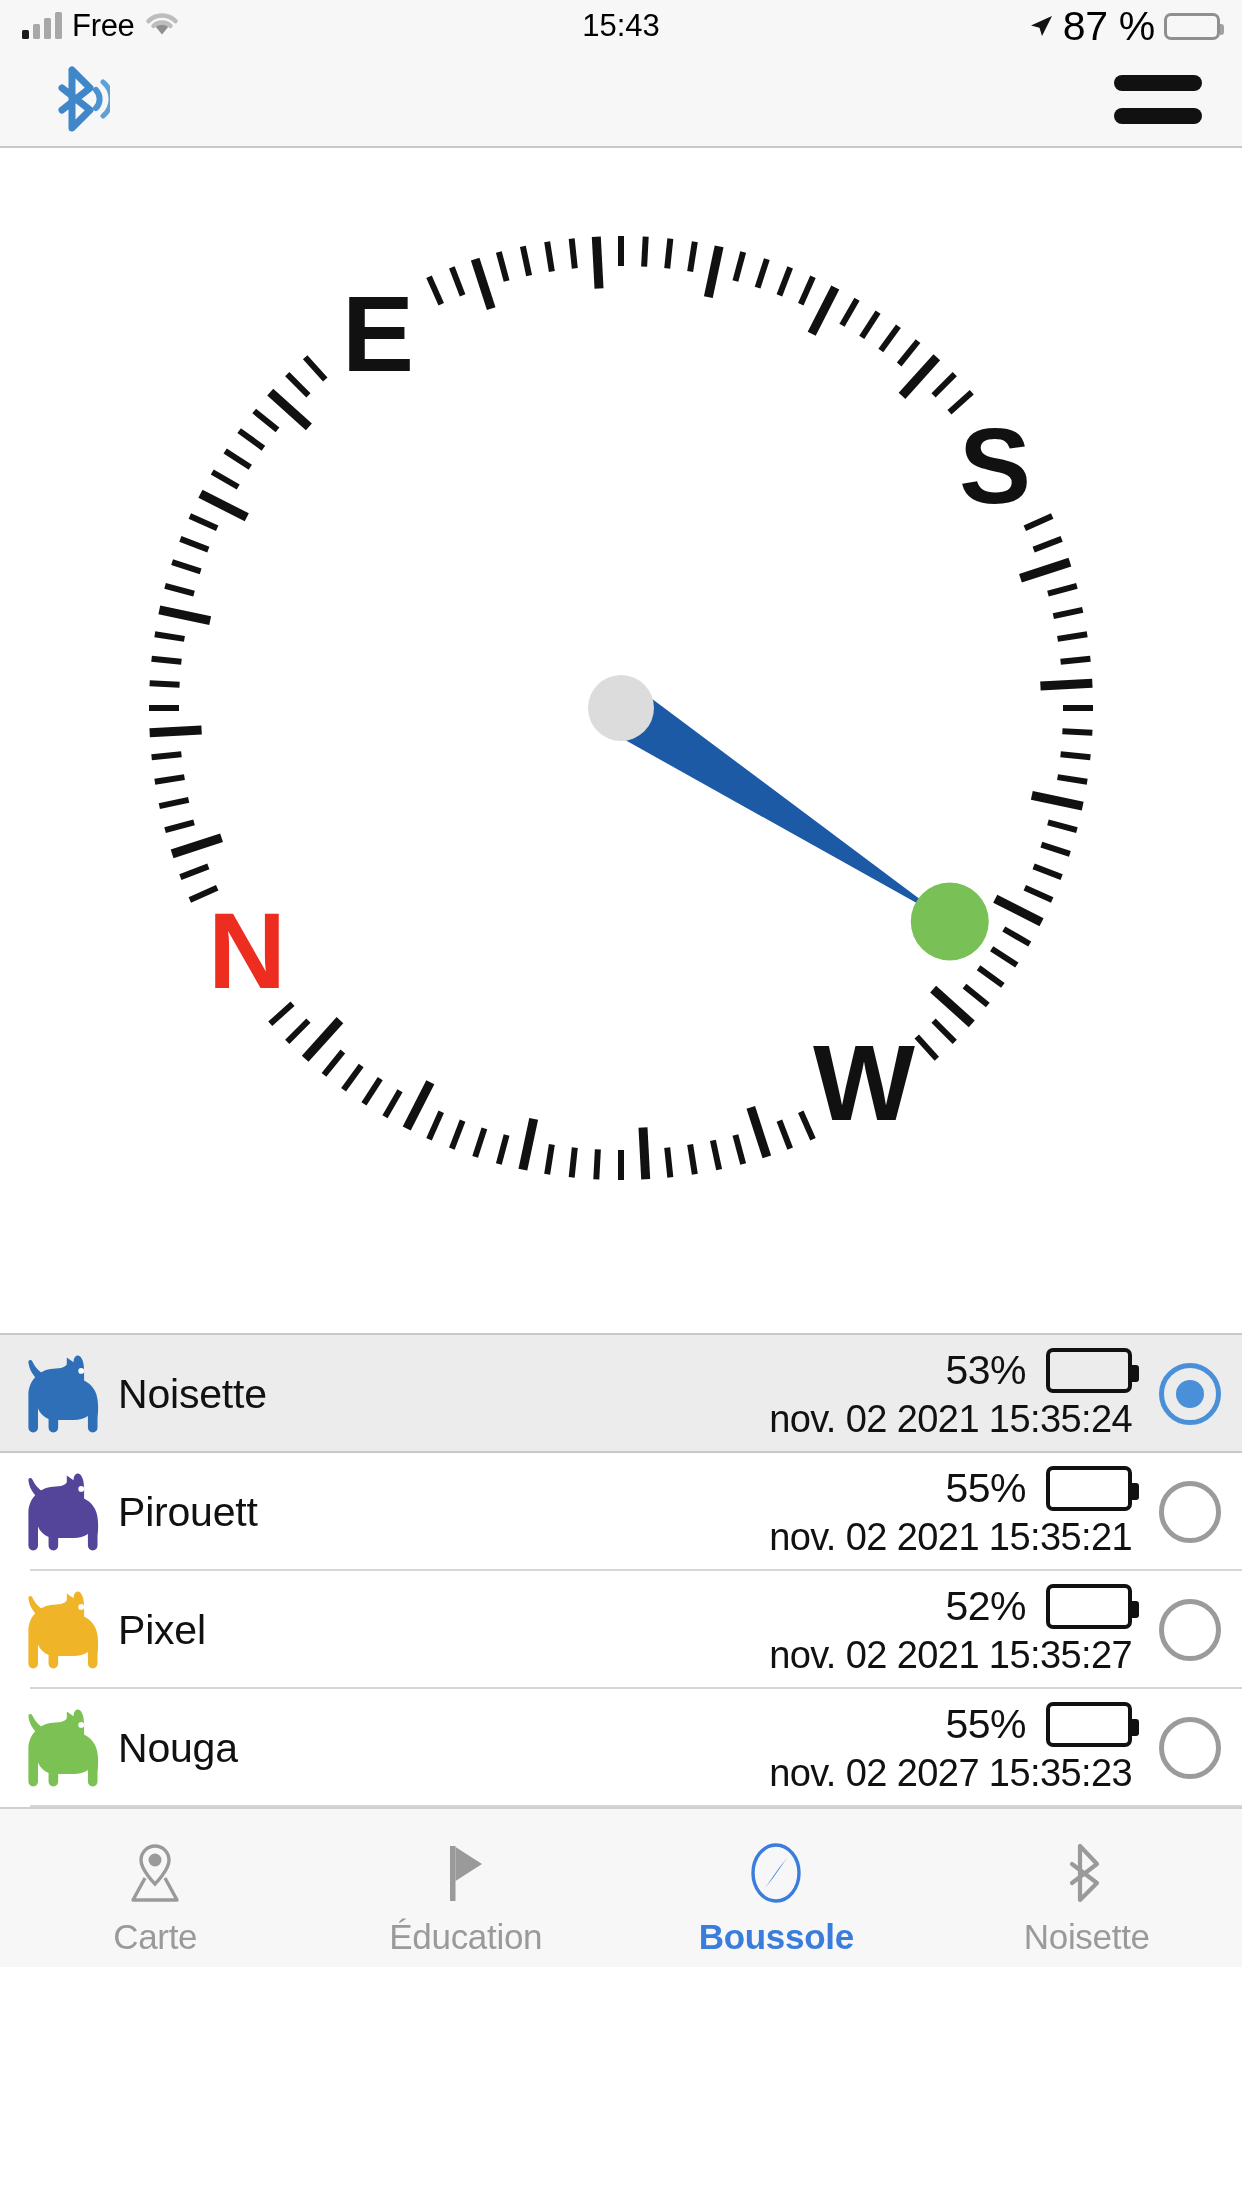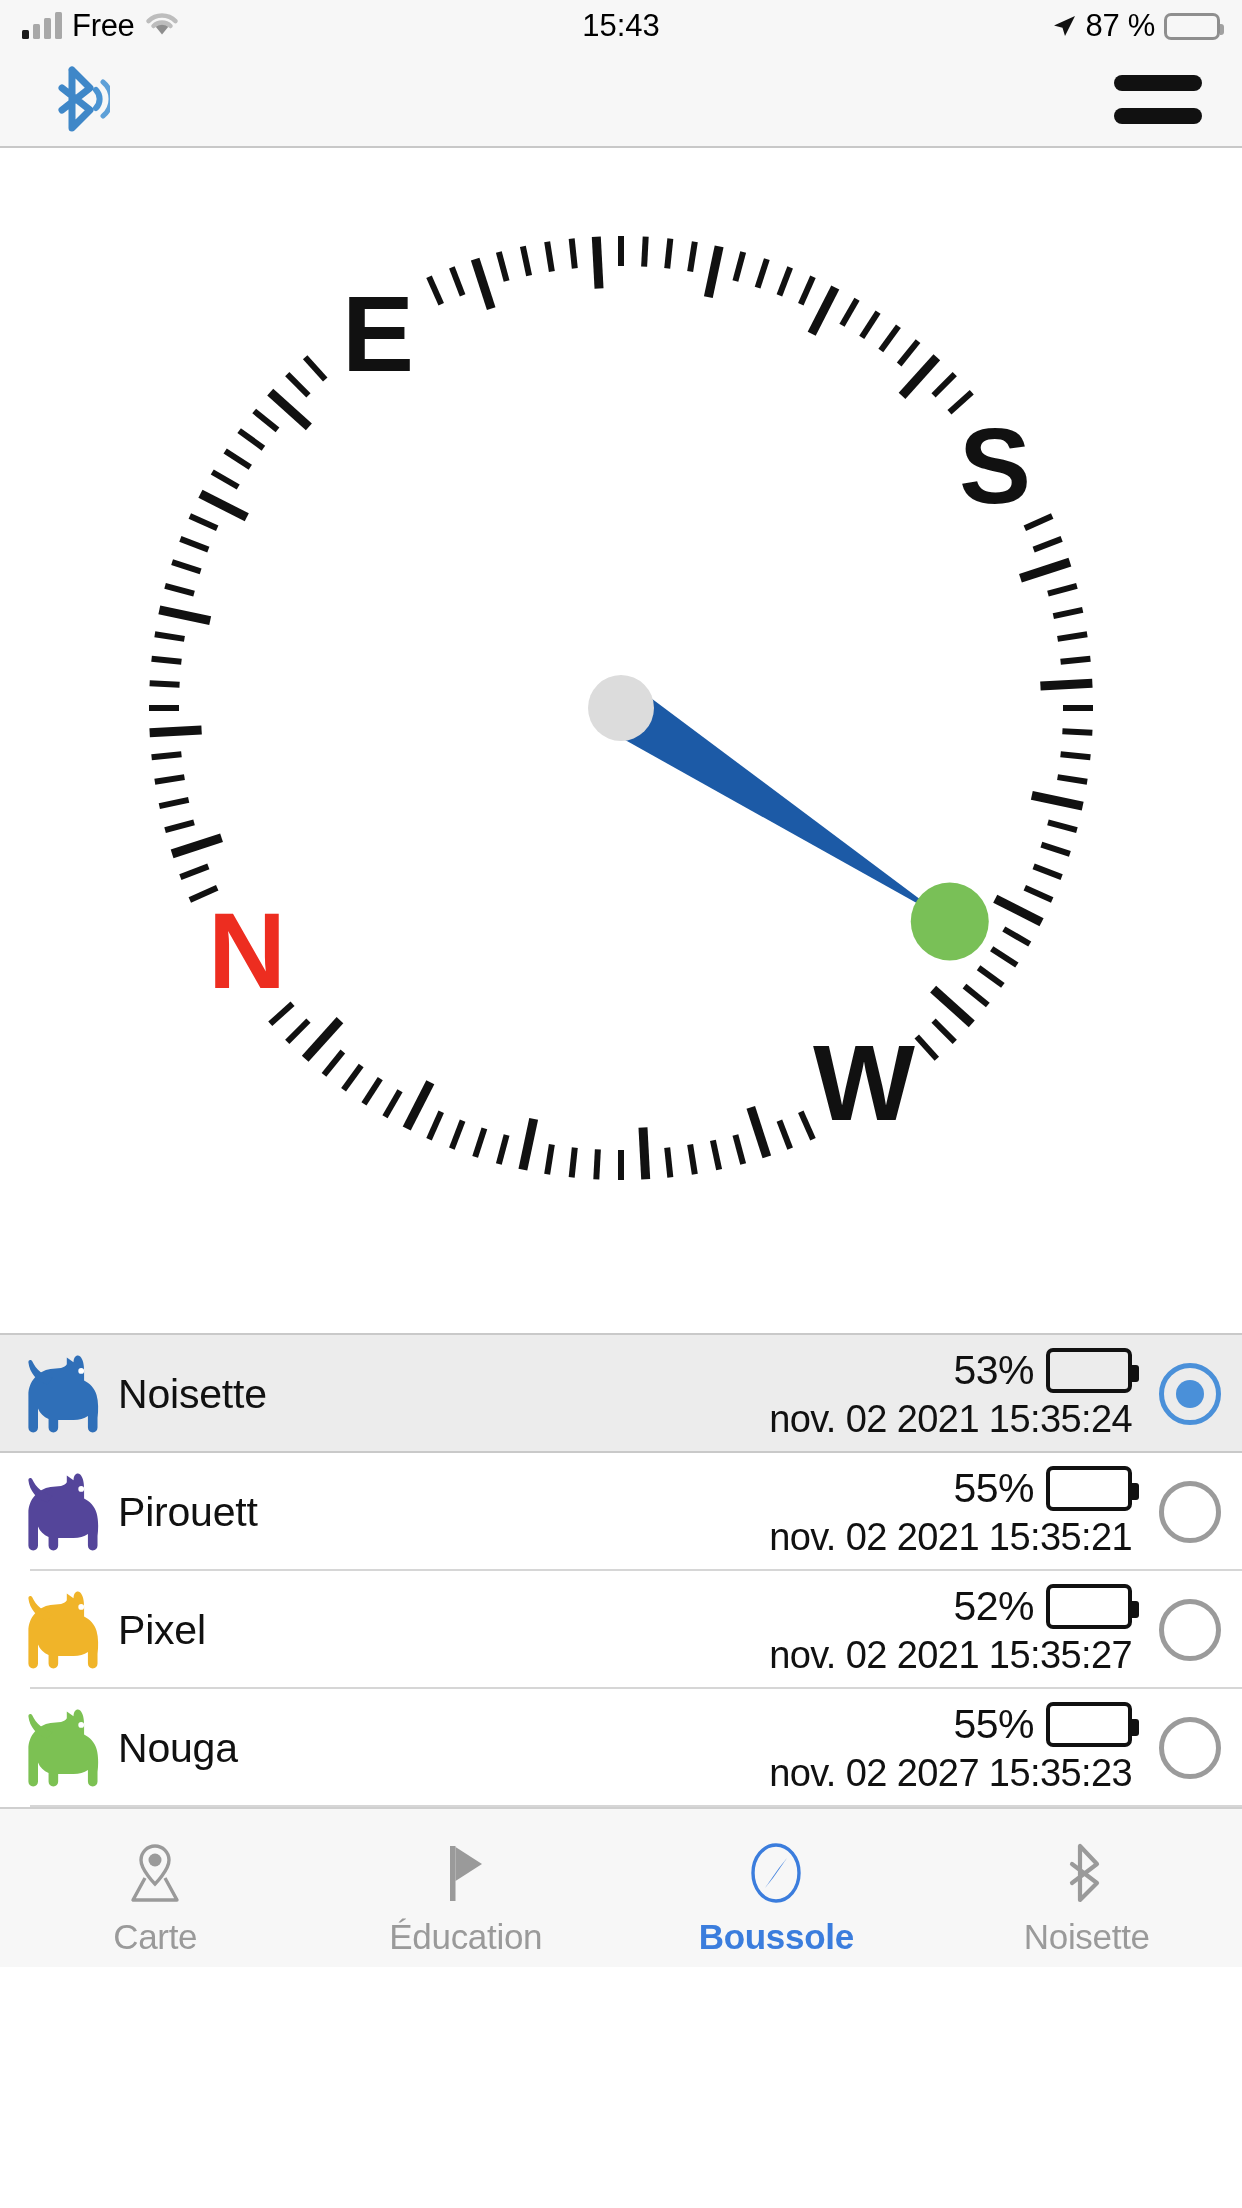--- a/index.html
+++ b/index.html
@@ -27,21 +27,21 @@
   .sig-bars i:nth-child(2) { height: 15px; }
   .sig-bars i:nth-child(3) { height: 21px; }
   .sig-bars i:nth-child(4) { height: 27px; }
   .carrier { font-size: 31px; color: #000; letter-spacing: -0.3px; }
   .sb-center {
     position: absolute; left: 0; right: 0; text-align: center;
     font-size: 31px; font-weight: 500; color: #000; letter-spacing: 0px;
   }
   .sb-right { margin-left: auto; display: flex; align-items: center; gap: 9px; }
   .loc-arrow { width: 26px; height: 26px; }
-  .batt-pct { font-size: 31px; color: #000; letter-spacing: -0.3px; }
+  .batt-pct { font-size: 41px; color: #000; letter-spacing: -0.3px; }
   .batt {
     position: relative; width: 56px; height: 27px;
     border: 3px solid rgba(0,0,0,0.42); border-radius: 7px; padding: 2.5px;
   }
   .batt::after {
     content: ""; position: absolute; right: -7px; top: 8px;
     width: 4px; height: 11px; border-radius: 0 3px 3px 0;
     background: rgba(0,0,0,0.35);
   }
   .batt .fill { height: 100%; background: #0a0a0a; border-radius: 3px; }
@@ -83,21 +83,21 @@
   .dog svg { display: block; width: 100%; height: 100%; }
   .dname {
     font-size: 41px; color: #111; letter-spacing: -0.2px;
     margin-left: 8px; white-space: nowrap;
   }
   .rowright {
     margin-left: auto; display: flex; flex-direction: column;
     align-items: flex-end; justify-content: center; gap: 4px;
     padding-right: 14px;
   }
-  .battline { display: flex; align-items: center; gap: 12px; }
+  .battline { display: flex; align-items: center; gap: 20px; }
   .bpct { font-size: 41px; color: #111; letter-spacing: -0.5px; }
   .rbatt {
     position: relative; width: 86px; height: 45px;
     border: 4px solid #111; border-radius: 7px; padding: 3px;
   }
   .rbatt::after {
     content: ""; position: absolute; right: -11px; top: 13px;
     width: 7px; height: 17px; background: #111; border-radius: 0 3px 3px 0;
   }
   .rbatt .rfill { height: 100%; background: #0a0a0a; border-radius: 2px; }

